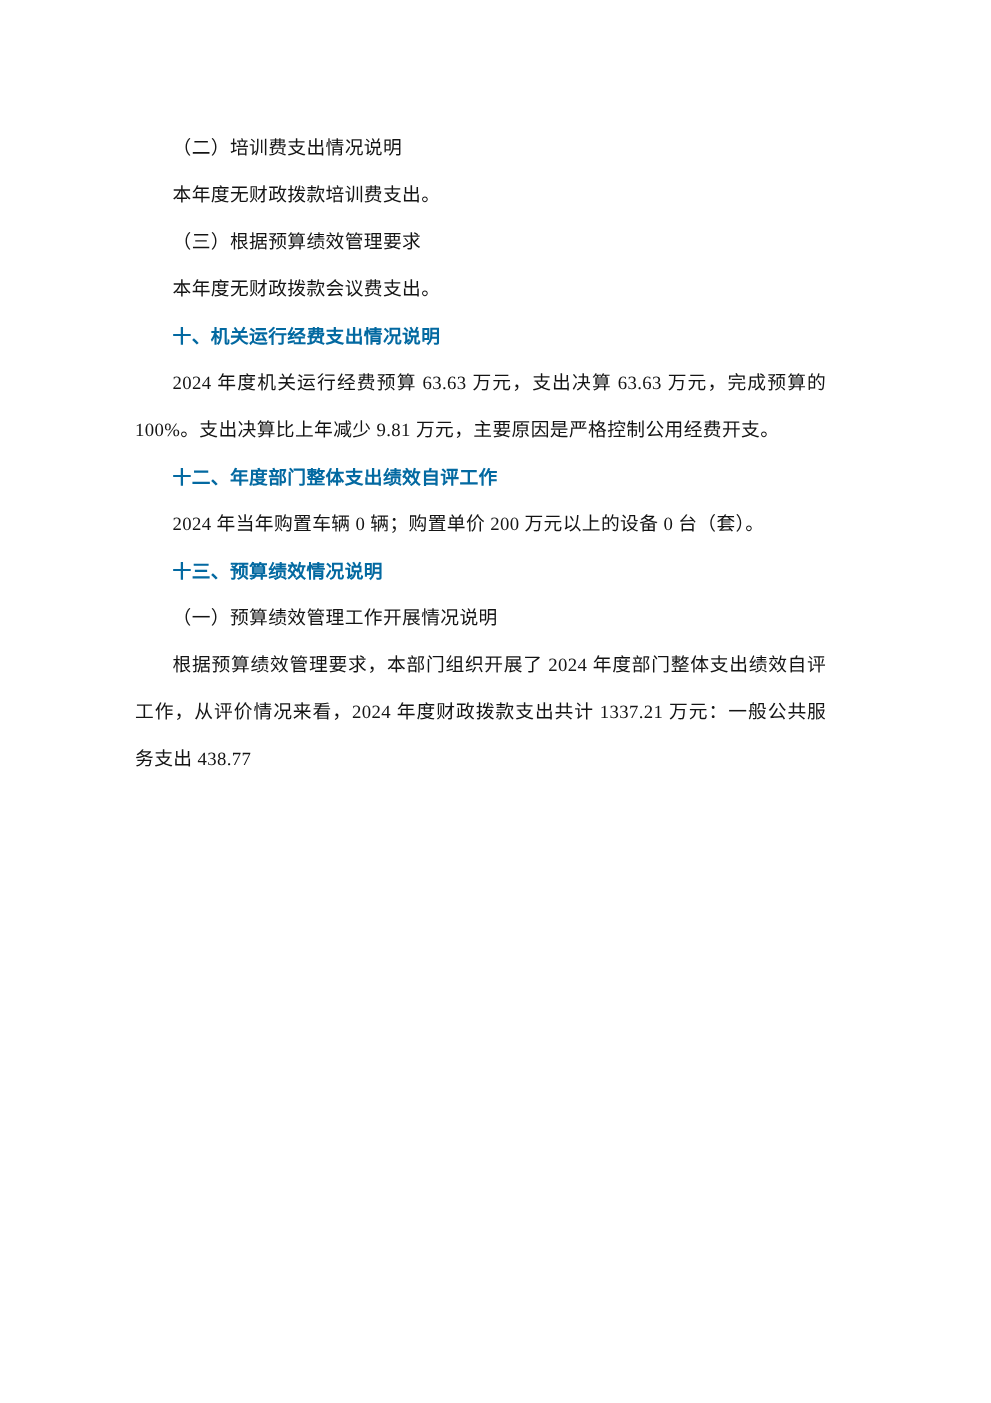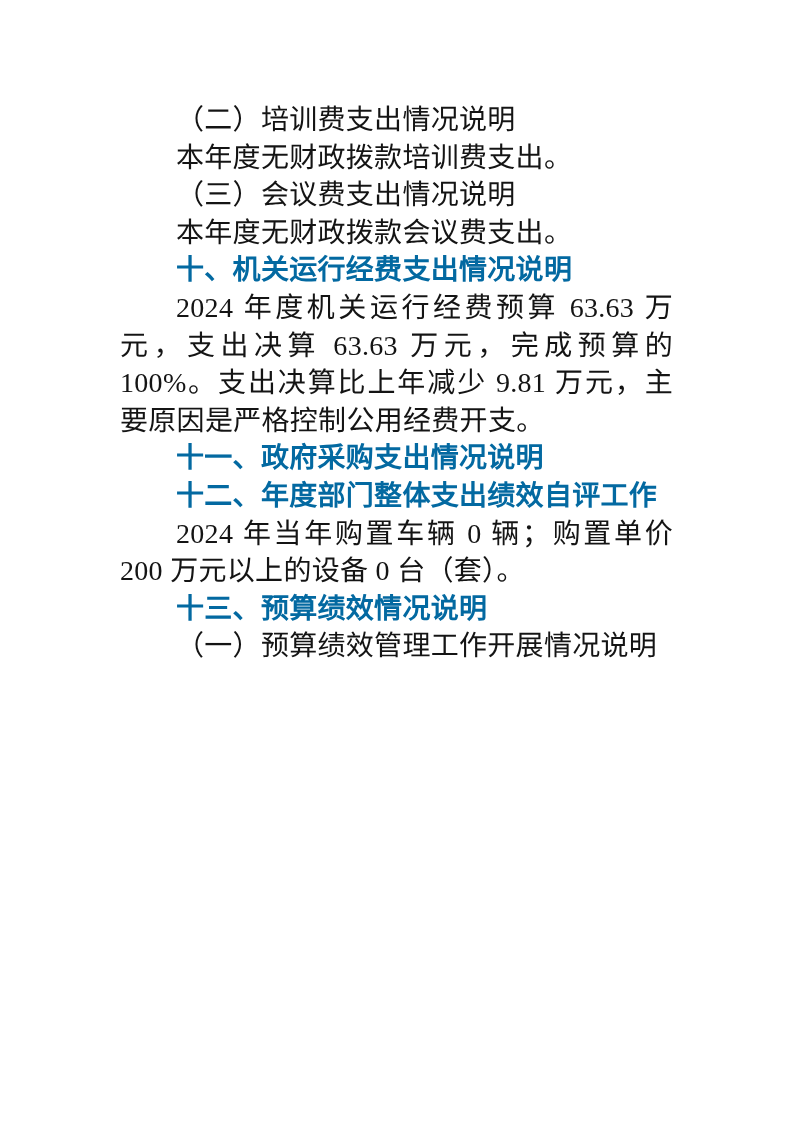--- a/index.html
+++ b/index.html
@@ -9,25 +9,25 @@
   }
   .page {
     position: relative;
     width: 793px;
     height: 1122px;
     background: #ffffff;
     overflow: hidden;
   }
   .content {
     position: absolute;
-    left: 120px;
+    left: 108px;
     top: 101px;
     width: 553px;
     color: #141414;
-    font-size: 28px;
+    font-size: 15px;
     line-height: 37.6px;
     text-align: justify;
     text-justify: inter-ideograph;
     letter-spacing: 0.3px;
   }
   .content p {
     margin: 0;
     padding: 0;
     text-indent: 2em;
   }
@@ -43,23 +43,23 @@
     color: #0369a1;
   }
 </style>
 </head>
 <body>
 
 <div class="page">
   <div class="content">
     <p class="sub">（二）培训费支出情况说明</p>
     <p class="para">本年度无财政拨款培训费支出。</p>
-    <p class="sub">（三）会议费支出情况说明</p>
+    <p class="sub">（三）根据预算绩效管理要求</p>
     <p class="para">本年度无财政拨款会议费支出。</p>
     <p class="head">十、机关运行经费支出情况说明</p>
     <p class="para">2024 年度机关运行经费预算 63.63 万元，支出决算 63.63 万元，完成预算的 100%。支出决算比上年减少 9.81 万元，主要原因是严格控制公用经费开支。</p>
-    <p class="head">十一、政府采购支出情况说明</p>
     <p class="head">十二、年度部门整体支出绩效自评工作</p>
     <p class="para">2024 年当年购置车辆 0 辆；购置单价 200 万元以上的设备 0 台（套）。</p>
     <p class="head">十三、预算绩效情况说明</p>
     <p class="sub">（一）预算绩效管理工作开展情况说明</p>
+    <p class="para">根据预算绩效管理要求，本部门组织开展了 2024 年度部门整体支出绩效自评工作，从评价情况来看，2024 年度财政拨款支出共计 1337.21 万元：一般公共服务支出 438.77</p>
   </div>
 </div>
 
 </body></html>

